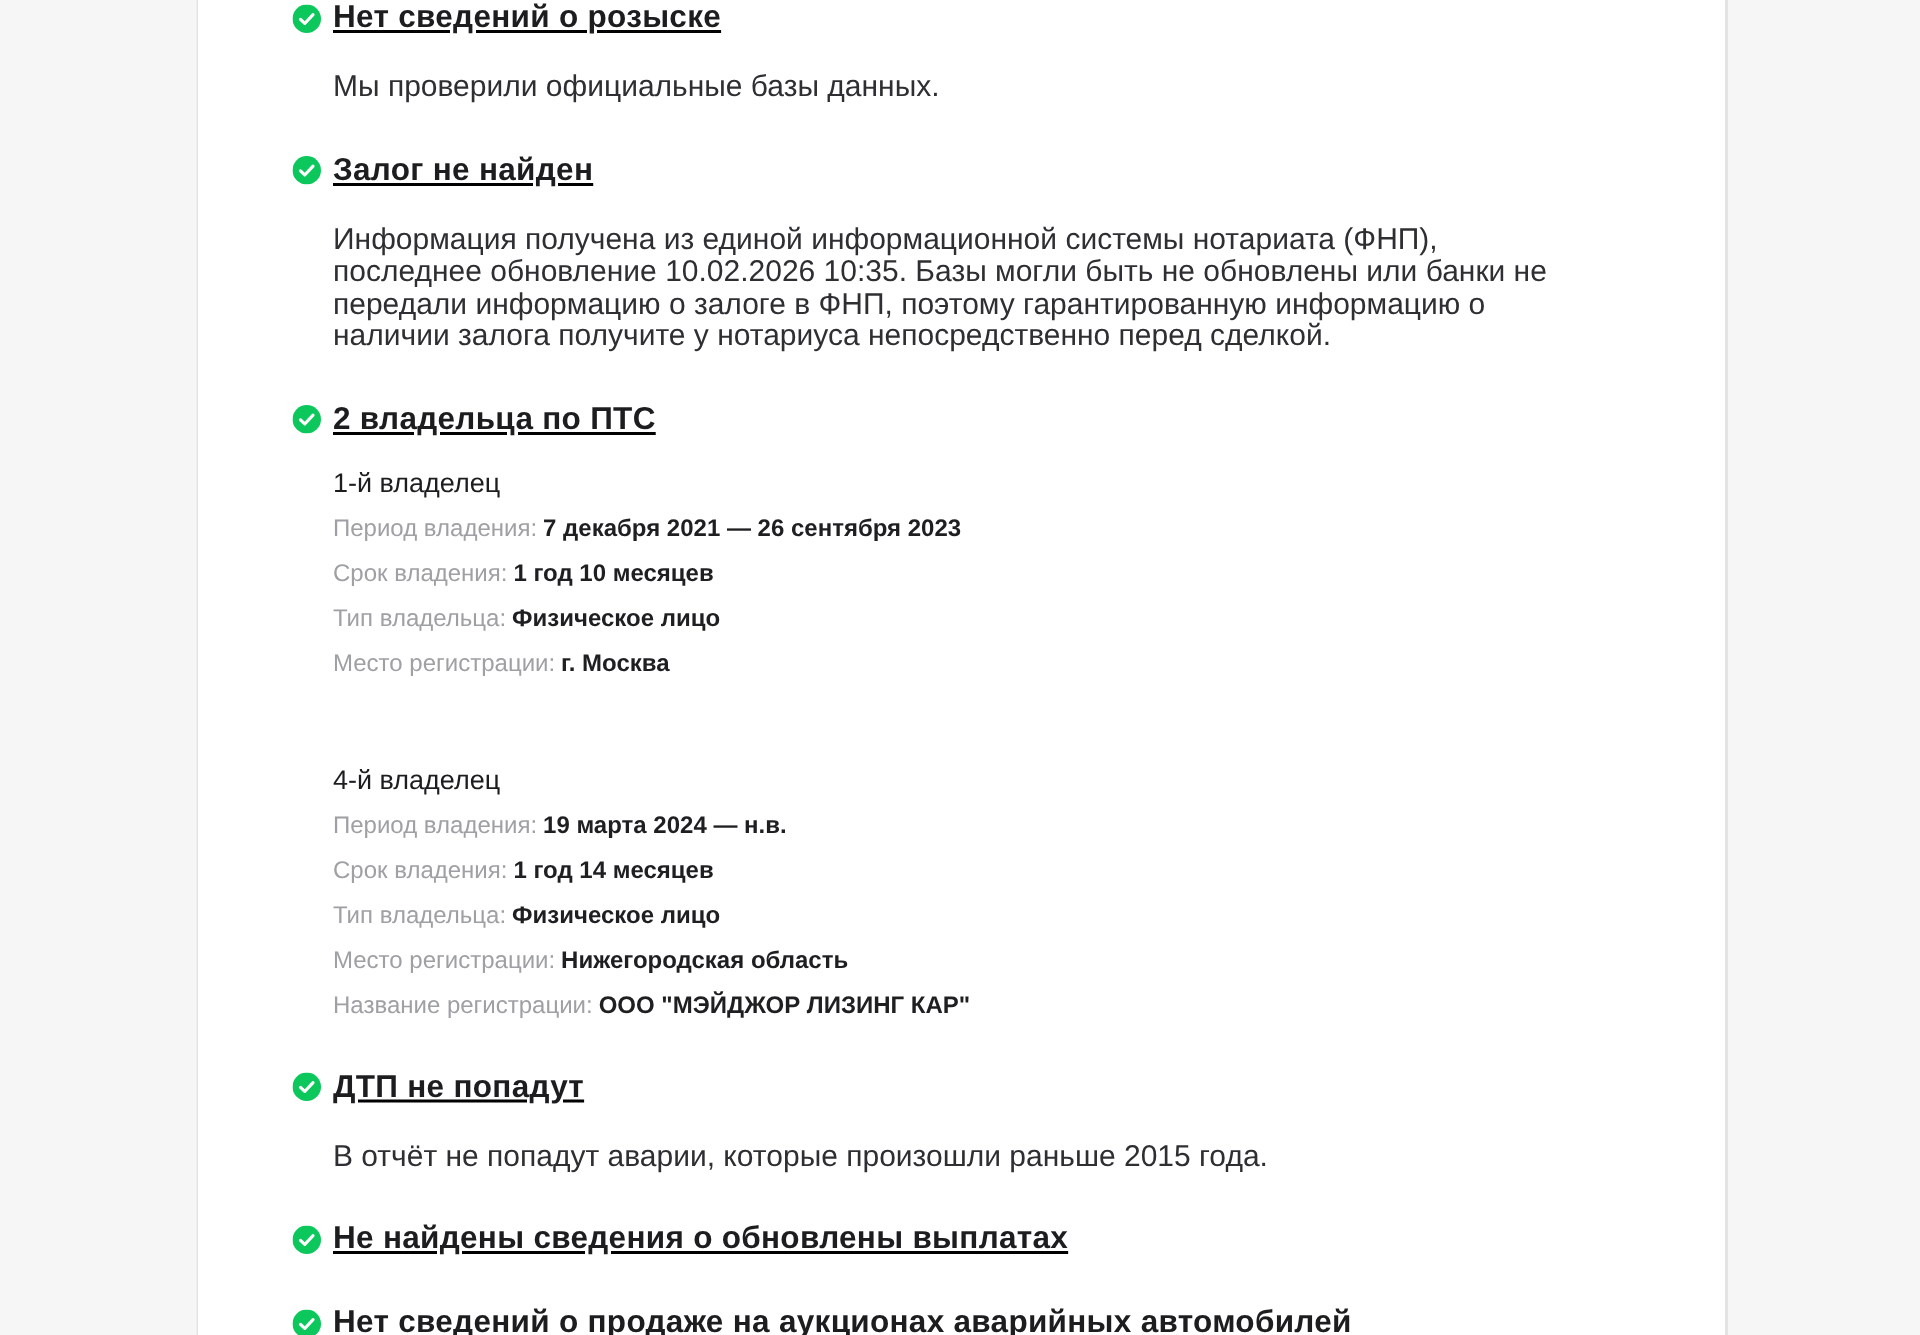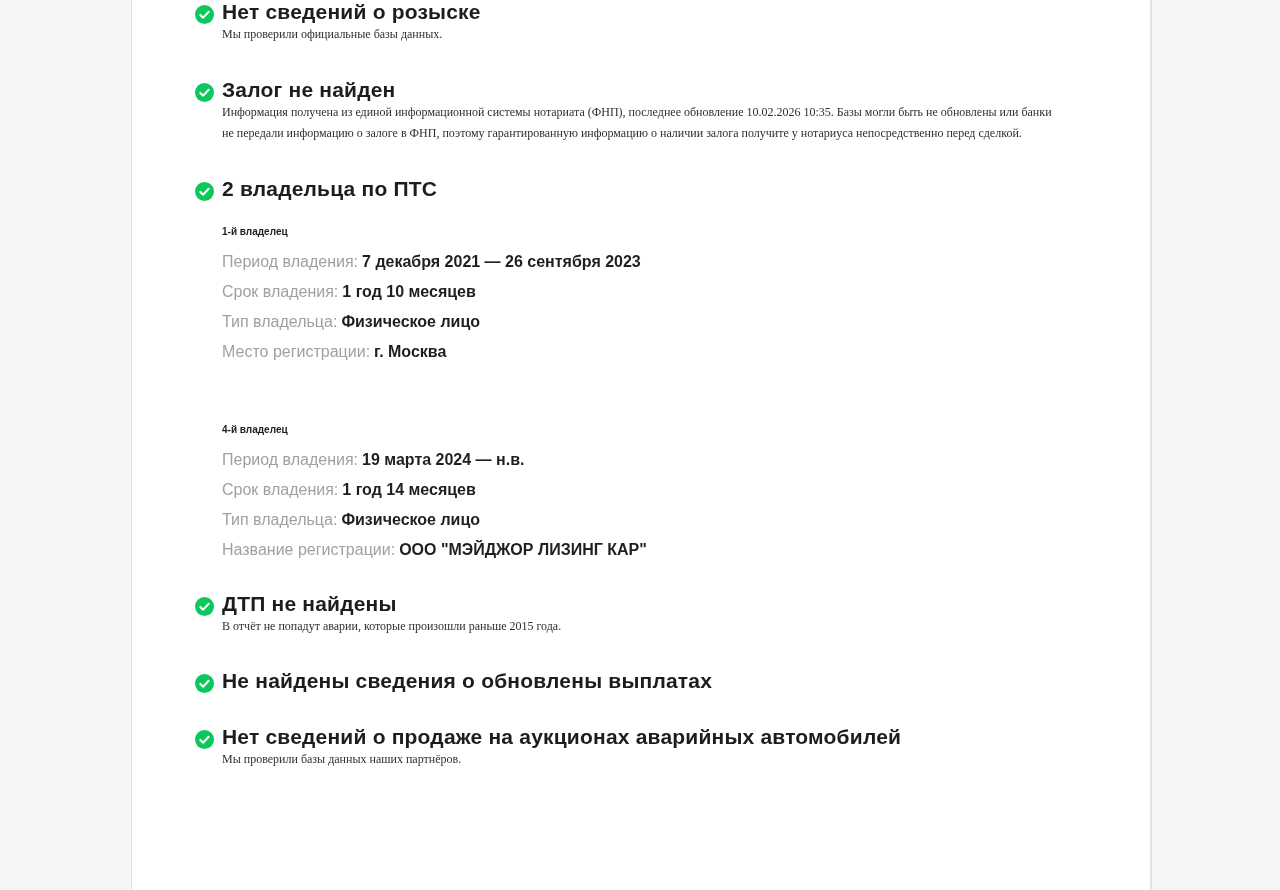--- a/index.html
+++ b/index.html
@@ -23,36 +23,35 @@
   .report-card{
     margin-left:131px;
     width:1021px;
     min-height:890px;
     background:var(--card-bg);
     border-left:1px solid var(--card-border);
     border-right:2px solid var(--card-border);
     padding:0 30px 10px 63px;
   }
   .sec{margin:0 0 32px 0;}
-  .sec-head{display:flex;align-items:flex-end;gap:8px;}
+  .sec-head{display:flex;align-items:center;gap:8px;text-decoration:underline;}
   .check{width:19px;height:19px;flex:0 0 auto;color:var(--check-green);display:block;}
   h2{
     margin:0;font-size:21px;line-height:24px;font-weight:700;
     color:var(--heading);letter-spacing:.2px;
   }
   .sec-body{
-    margin:0 0 0 27px;
-    font-size:12px;line-height:21.5px;
+    margin:24px 0 0 27px;
+    font-size:20px;line-height:21.5px;
     color:var(--body);
     max-width:830px;
-    font-family:Liberation Serif, serif;
   }
   .owners{margin:20px 0 0 27px;}
   .owner + .owner{margin-top:57px;}
-  .owner-title{font-size:10px;line-height:21px;font-weight:700;color:var(--heading);}
+  .owner-title{font-size:18px;line-height:21px;font-weight:400;color:var(--heading);}
   .row{margin-top:9px;font-size:16px;line-height:21px;}
   .lbl{color:var(--label-gray);}
   .val{color:var(--value);font-weight:600;margin-left:4px;}
 </style>
 </head>
 <body>
 
 <div class="report-card">
 
   <section class="sec">
@@ -108,34 +107,37 @@
         <div class="row">
           <span class="lbl">Период владения:</span><span class="val">19 марта 2024 — н.в.</span>
         </div>
         <div class="row">
           <span class="lbl">Срок владения:</span><span class="val">1 год 14 месяцев</span>
         </div>
         <div class="row">
           <span class="lbl">Тип владельца:</span><span class="val">Физическое лицо</span>
         </div>
         <div class="row">
+          <span class="lbl">Место регистрации:</span><span class="val">Нижегородская область</span>
+        </div>
+        <div class="row">
           <span class="lbl">Название регистрации:</span><span class="val">ООО "МЭЙДЖОР ЛИЗИНГ КАР"</span>
         </div>
       </div>
 
     </div>
   </section>
 
   <section class="sec">
     <div class="sec-head">
       <svg class="check" viewBox="0 0 20 20" aria-hidden="true">
         <circle cx="10" cy="10" r="10" fill="currentColor"></circle>
         <path d="M5.6 10.4l3 2.9 5.8-6.2" stroke="#fff" stroke-width="2.2" fill="none" stroke-linecap="round" stroke-linejoin="round"></path>
       </svg>
-      <h2>ДТП не найдены</h2>
+      <h2>ДТП не попадут</h2>
     </div>
     <div class="sec-body">В отчёт не попадут аварии, которые произошли раньше 2015 года.</div>
   </section>
 
   <section class="sec">
     <div class="sec-head">
       <svg class="check" viewBox="0 0 20 20" aria-hidden="true">
         <circle cx="10" cy="10" r="10" fill="currentColor"></circle>
         <path d="M5.6 10.4l3 2.9 5.8-6.2" stroke="#fff" stroke-width="2.2" fill="none" stroke-linecap="round" stroke-linejoin="round"></path>
       </svg>

